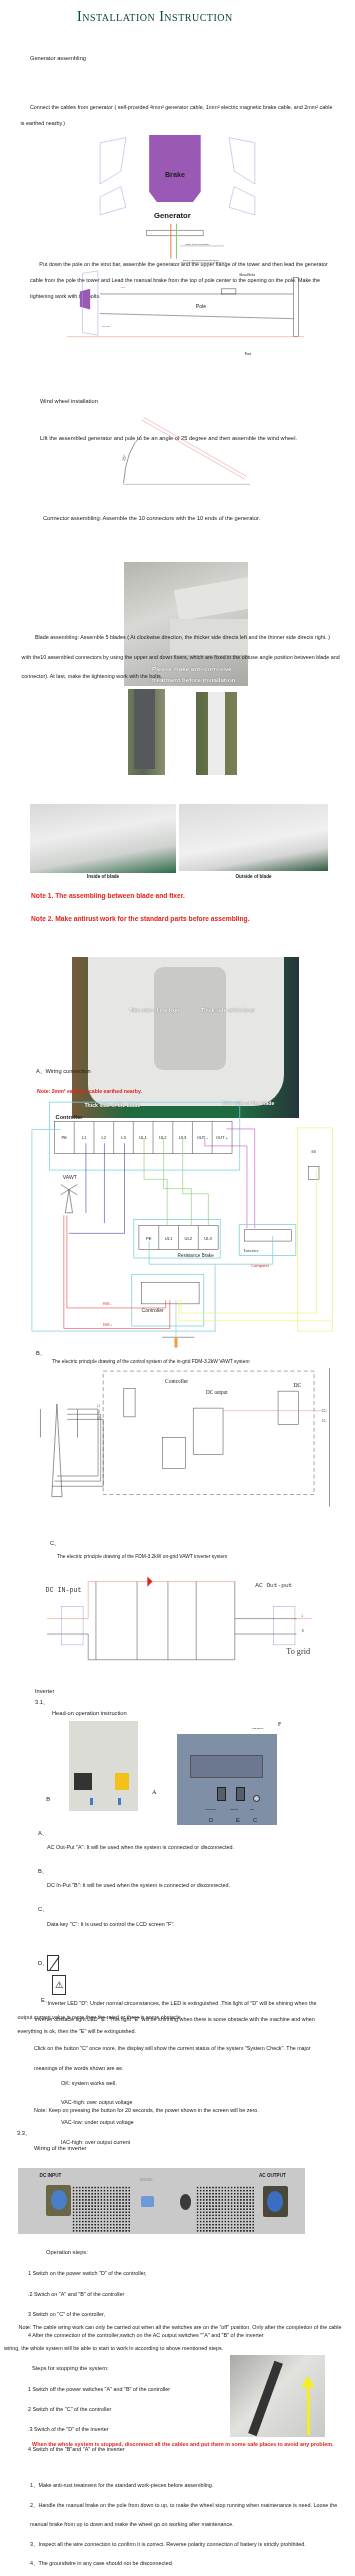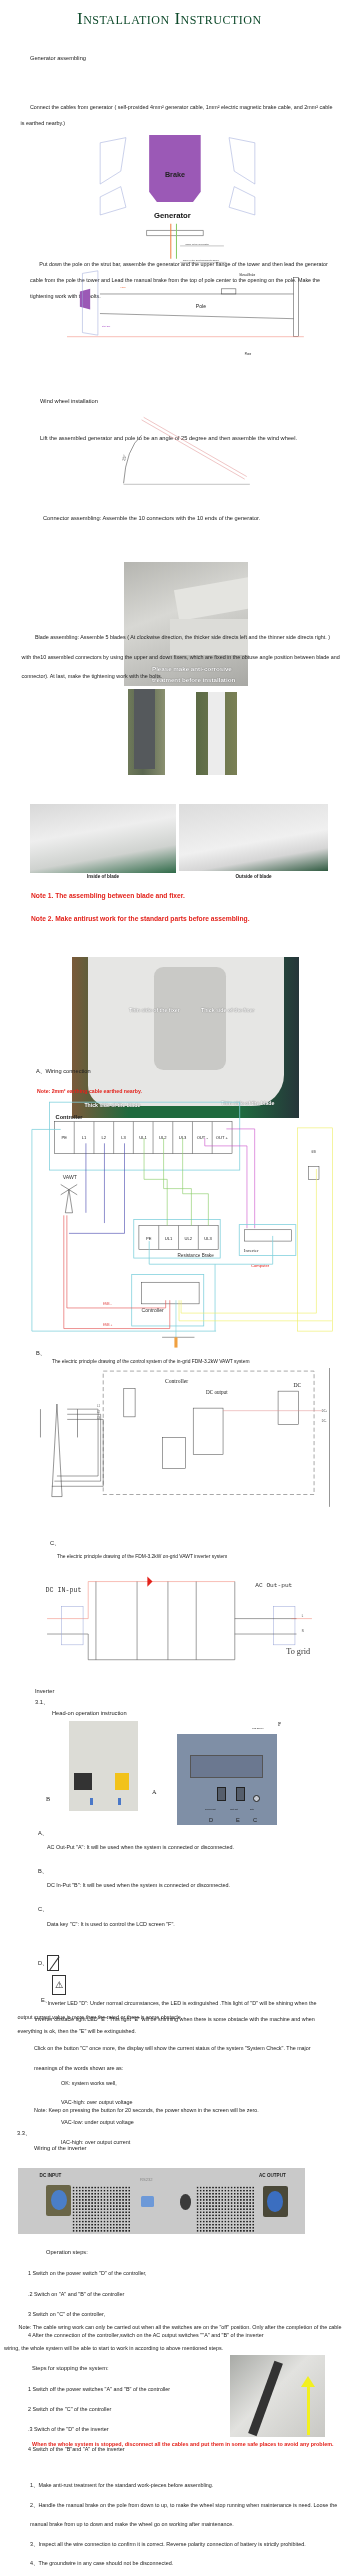--- a/index.html
+++ b/index.html
@@ -1,18 +1,18 @@
 <!DOCTYPE html>
 <html style="font-size:8.2px"><head>
 <meta charset="utf-8">
 <style>
   * { box-sizing: border-box; margin: 0; padding: 0; }
   body { width: 355px; height: 2630px; background: #ffffff; font-family: "Liberation Sans", sans-serif; color: #1a1a1a; position: relative; overflow: hidden; }
   .abs { position: absolute; }
-  .title { left: 77px; top: 9.3px; font-size: 17px; color: #0e4a2b; font-variant: small-caps; letter-spacing: 0.5px; font-family: "Liberation Serif", serif; }
+  .title { left: 77px; top: 9.3px; font-size: 14px; color: #0e4a2b; font-variant: small-caps; letter-spacing: 0.5px; font-family: "Liberation Serif", serif; }
   .h { font-size: 5.7px; color: #222; }
   .p { font-size: 5.4px; line-height: 16px; color: #222; }
   .p.tight { line-height: 12.4px; }
   .red { color: #e3221b; font-weight: bold; }
   .note { font-size: 6.7px; }
   .photo { position: absolute; overflow: hidden; }
   svg { position: absolute; overflow: visible; }
   .caption { font-size: 4.6px; font-weight: bold; text-align: center; }
   .ph-text { font-weight: bold; color: #fff; font-size: 6.2px; text-shadow: 0 0 1px #333; }
 </style>

